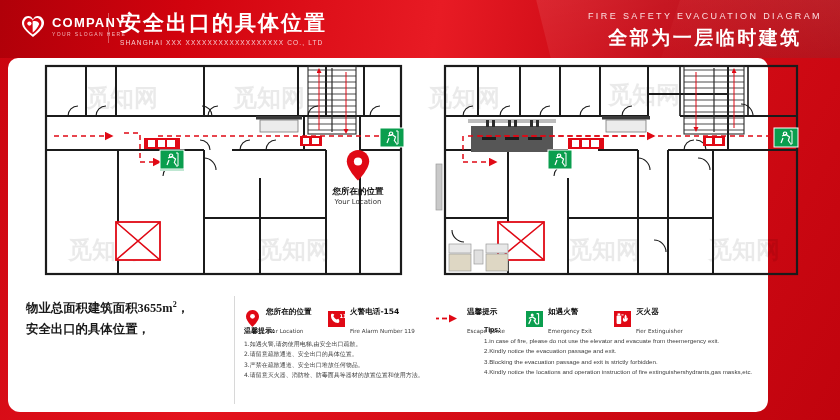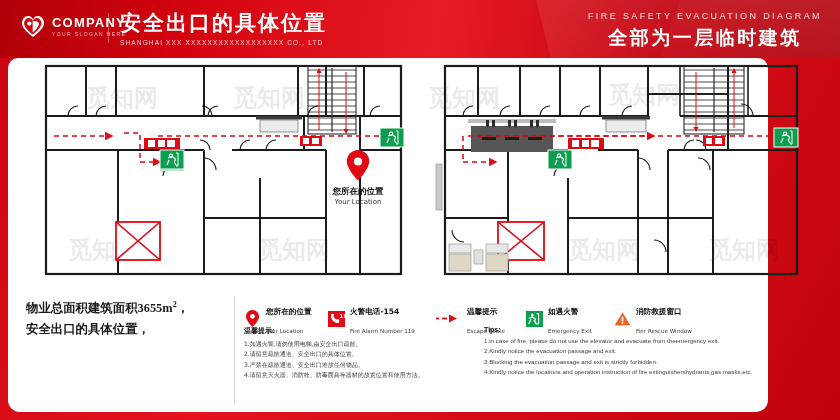--- a/index.html
+++ b/index.html
@@ -411,35 +411,36 @@
                 <path d="M12.6 2.6 V13 M12.6 2.6 h-2 M12.6 13 h-2" stroke="#fff" stroke-width="1.1"></path>
               </svg>
           </span>
           <span class="leg-tx">
             <span class="leg-cn">如遇火警</span><br>
             <span class="leg-en">Emergency Exit</span>
           </span>
         </div>
 
 
-
-        <div class="leg" style="width:112px">
+        <div class="leg" style="width:98px">
           <span class="leg-ico">
-            <svg width="18" height="16" viewBox="0 0 18 16">
-                <path d="M9 1.2 L17.2 14.6 H0.8 Z" fill="#ef5a1e"></path>
-                <path d="M9 3.6 L15.2 13.6 H2.8 Z" fill="#f16a26"></path>
-                <rect x="8.1" y="5.6" width="1.8" height="4.6" fill="#fff"></rect>
-                <rect x="8.1" y="11" width="1.8" height="1.8" fill="#fff"></rect>
+            <svg width="17" height="16" viewBox="0 0 17 16">
+                <rect width="17" height="16" fill="#e00915"></rect>
+                <rect x="2.6" y="4.5" width="4.6" height="8.6" rx="1" fill="#fff"></rect>
+                <rect x="3.6" y="2.4" width="2.6" height="2" fill="#fff"></rect>
+                <path d="M7.4 3.4 h2.2 v1 h-2.2z" fill="#fff"></path>
+                <path d="M11.5 3.6c1.2 1.3 1.6 2.6.9 3.9.5-.2.9-.6 1.1-1 .6 1.4.2 2.9-1.1 3.8-1.3.9-2.9.4-3.4-.9-.4-1.1.2-2.2 1.1-2.8-.2.8.1 1.4.7 1.6-.6-1.7-.2-3.4.7-4.6z" fill="#fff"></path>
               </svg>
           </span>
           <span class="leg-tx">
-            <span class="leg-cn">消防救援窗口</span><br>
-            <span class="leg-en">Fier Rescue Window</span>
-          </span>
-        </div>
+            <span class="leg-cn">灭火器</span><br>
+            <span class="leg-en">Fier Extinguisher</span>
+          </span>
+        </div>
+
       </div>
 
       <div class="tipsrow">
         <div class="tips-cn">
           <div class="tip-h">温馨提示:</div>
           <div class="tip-l">1.如遇火警,请勿使用电梯,由安全出口疏散。</div>
           <div class="tip-l">2.请留意疏散通道、安全出口的具体位置。</div>
           <div class="tip-l">3.严禁在疏散通道、安全出口堆放任何物品。</div>
           <div class="tip-l">4.请留意灭火器、消防栓、防毒面具等器材的放置位置和使用方法。</div>
         </div>

